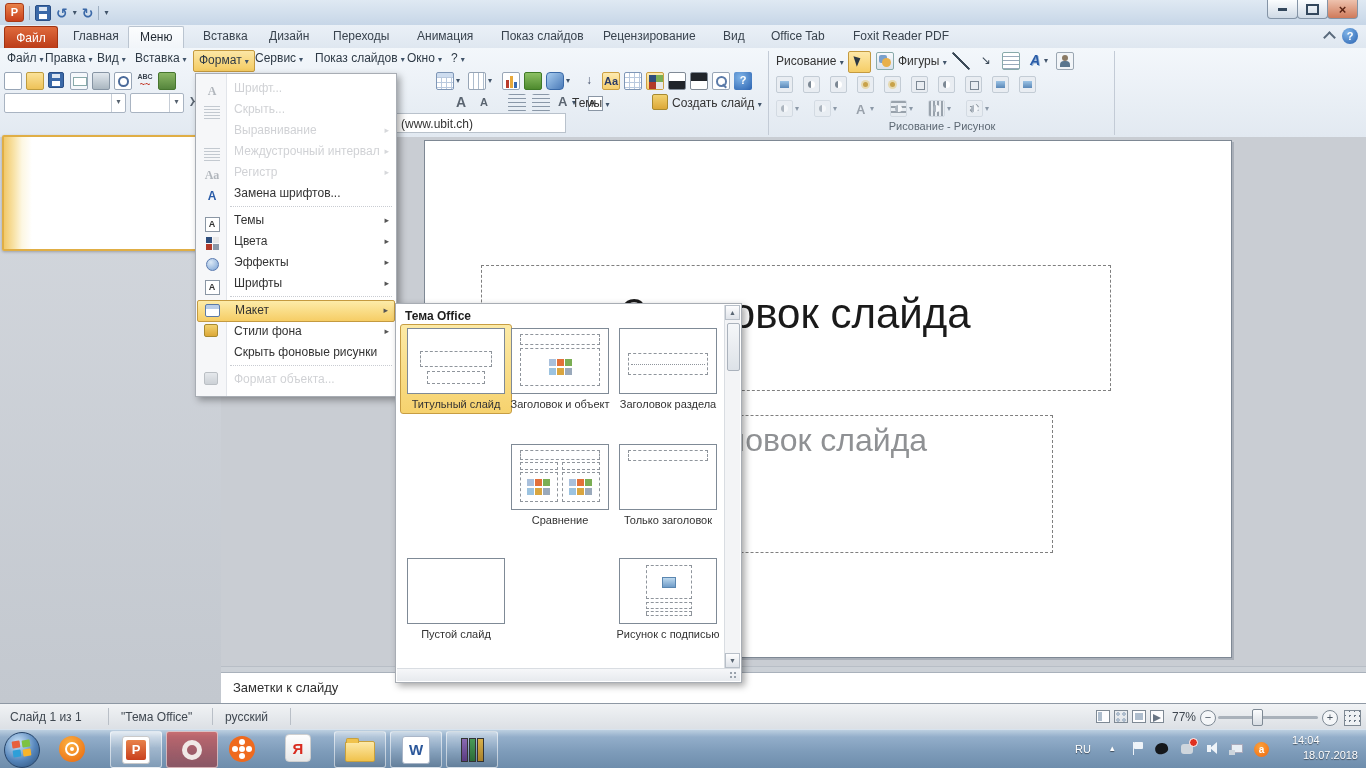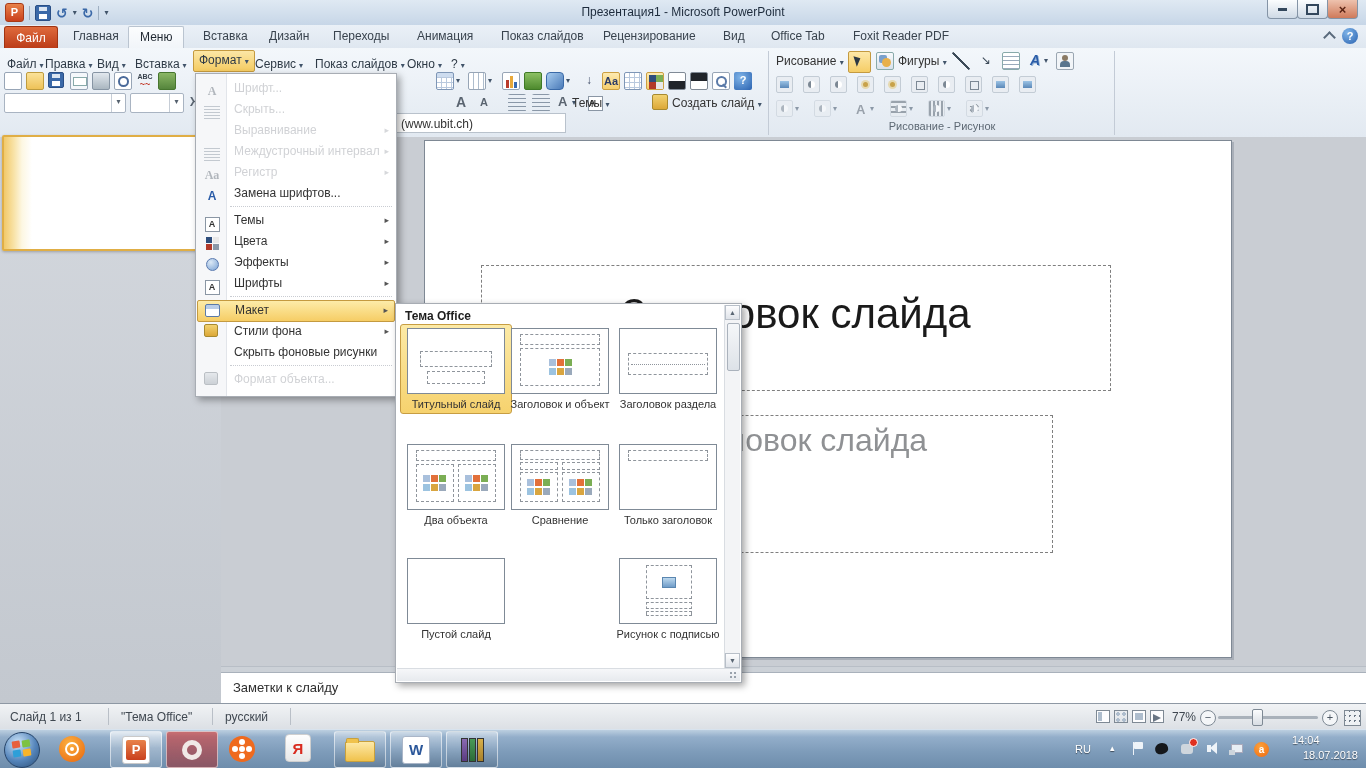--- a/index.html
+++ b/index.html
@@ -30,21 +30,21 @@
   .tabrow{left:0;top:25px;width:1366px;height:23px;background:linear-gradient(#eaf0f7,#dfe7f0)}
   .ftab{position:absolute;left:4px;top:1px;width:52px;height:22px;color:#fff;text-align:center;line-height:22px;
         background:linear-gradient(#df6a3c,#ba3a17);border-radius:3px 3px 0 0;border:1px solid #a03413;border-bottom:none}
   .tab{position:absolute;top:1px;height:21px;line-height:21px;padding:0 11px;color:#39434e;white-space:nowrap}
   .tab.active{background:linear-gradient(#fcfdfe,#f1f5f9);border:1px solid #bac4d0;border-bottom:none;border-radius:2px 2px 0 0;color:#1f2730}
   .chev-up{width:7px;height:7px;border-left:2px solid #5a6a7c;border-top:2px solid #5a6a7c;transform:rotate(45deg);margin-top:4px}
   .help-orb{width:16px;height:16px;border-radius:50%;background:radial-gradient(circle at 35% 30%,#7fb4e8,#2a62b0);
             color:#fff;font-weight:bold;font-size:11px;text-align:center;line-height:16px}
   
   .ribbon{left:0;top:48px;width:1366px;height:89px;background:linear-gradient(#f3f7fb,#e2e9f1);border-bottom:1px solid #b0bac6}
-  .mb-item{position:absolute;top:2px;height:20px;line-height:29px;padding:0 5px;color:#2e3a46;white-space:nowrap}
+  .mb-item{position:absolute;top:2px;height:20px;line-height:16px;padding:0 5px;color:#2e3a46;white-space:nowrap}
   .mb-item .tiny-arrow{margin-left:3px}
   .mb-item.active{background:linear-gradient(#fce7a6,#f4cb62);border:1px solid #c49a40;border-radius:2px;line-height:18px}
   .vsep{width:1px;background:#c3cbd6}
   .grp-label{color:#5d6873;font-size:11px;text-align:center}
   
   .tico{position:absolute;width:18px;height:18px;border-radius:2px;box-sizing:border-box}
   .ic-page{background:#fff;border:1px solid #97a5b6}
   .ic-folder{background:linear-gradient(#fbe299,#eec258);border:1px solid #bf9c3e}
   .ic-mail{background:#f4f7fb;border:1px solid #97a5b6}
   .ic-mail:before{content:"";position:absolute;left:2px;top:4px;width:12px;height:7px;border:1px solid #8aa;background:#fff}
@@ -218,21 +218,20 @@
     <div class="ab qat">
       <span class="ppt-logo">P</span>
       <span class="qat-sep"></span>
       <span class="ic-save"></span>
       <span class="glyph-und">↺</span>
       <span class="tiny-arrow">▾</span>
       <span class="glyph-und">↻</span>
       <span class="qat-sep"></span>
       <span class="tiny-arrow">▾</span>
     </div>
-    <div class="ab title-text">Презентация1  -  Microsoft PowerPoint</div>
     <div class="ab winbtns">
       <div class="wbtn">
           <span class="bar"></span>
         </div>
       <div class="wbtn">
           <span class="box"></span>
         </div>
       <div class="wbtn close">
           <span>×</span>
         </div>
@@ -508,44 +507,20 @@
       </div>
       <div class="lg-label">Заголовок и объект</div>
     </div>
     <div class="lg-cell" style="left:220px;top:24px">
       <div class="lg-thumb">
         <div class="dash mid" style="left:8px;top:24px;width:80px;height:22px"></div>
       </div>
       <div class="lg-label">Заголовок раздела</div>
     </div>
 
-    <div class="lg-cell" style="left:8px;top:140px">
-      <div class="lg-thumb">
-        <div class="dash" style="left:8px;top:5px;width:80px;height:11px"></div>
-        <div class="dash" style="left:8px;top:19px;width:38px;height:38px"></div>
-        <div class="dash" style="left:50px;top:19px;width:38px;height:38px"></div>
-        <div class="cluster" style="left:15px;top:30px">
-            <i class="cl1"></i>
-            <i class="cl2"></i>
-            <i class="cl3"></i>
-            <i class="cl4"></i>
-            <i class="cl5"></i>
-            <i class="cl6"></i>
-          </div>
-        <div class="cluster" style="left:57px;top:30px">
-            <i class="cl1"></i>
-            <i class="cl2"></i>
-            <i class="cl3"></i>
-            <i class="cl4"></i>
-            <i class="cl5"></i>
-            <i class="cl6"></i>
-          </div>
-      </div>
-      <div class="lg-label">Два объекта</div>
-    </div>
     <div class="lg-cell" style="left:112px;top:140px">
       <div class="lg-thumb">
         <div class="dash" style="left:8px;top:5px;width:80px;height:10px"></div>
         <div class="dash" style="left:8px;top:17px;width:38px;height:8px"></div>
         <div class="dash" style="left:50px;top:17px;width:38px;height:8px"></div>
         <div class="dash" style="left:8px;top:27px;width:38px;height:30px"></div>
         <div class="dash" style="left:50px;top:27px;width:38px;height:30px"></div>
         <div class="cluster" style="left:15px;top:34px">
             <i class="cl1"></i>
             <i class="cl2"></i>

